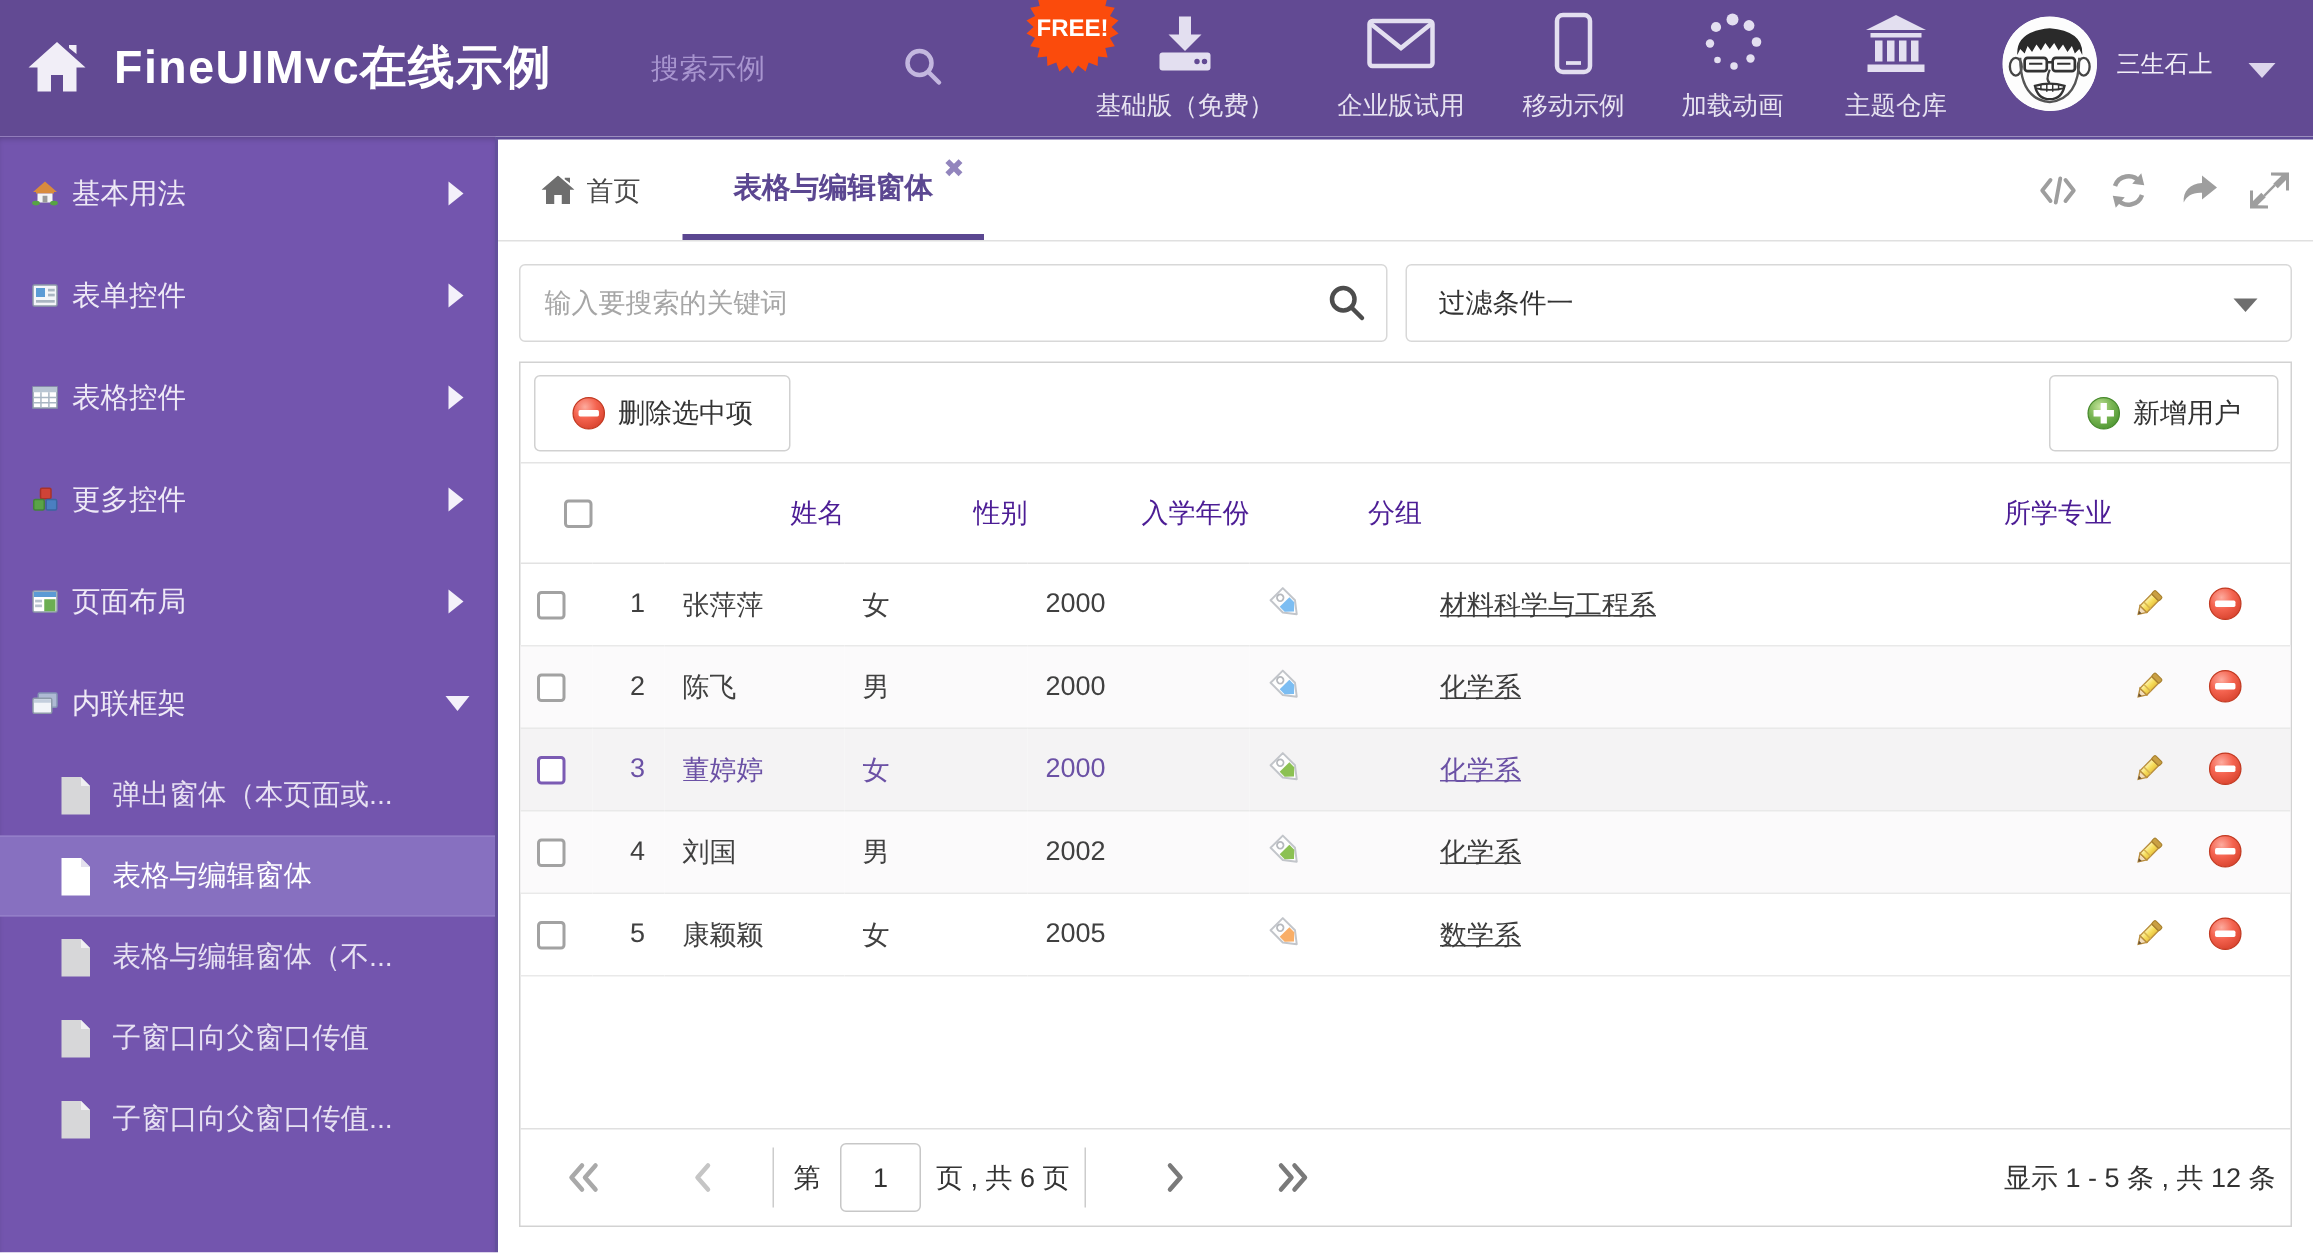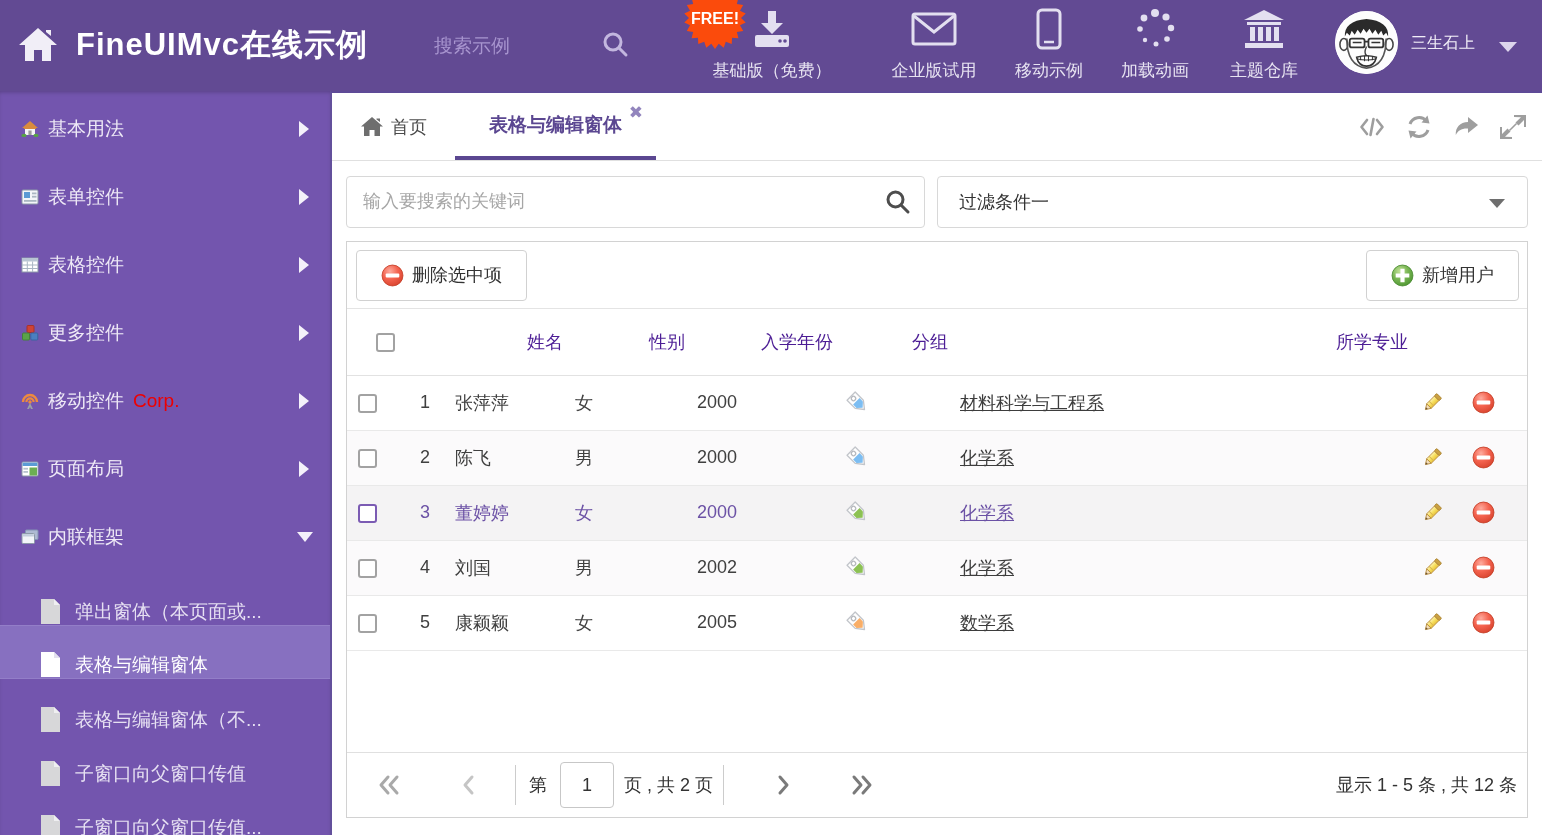--- a/index.html
+++ b/index.html
@@ -26,21 +26,21 @@
   }
   .hdr-search-icon { position:absolute; left:601px; top:30px; width:28px; height:28px; }
   .free-badge { position:absolute; left:684px; top:-13px; width:62px; height:62px; }
   .free-badge text { font-weight:bold; }
   .hdr-nav-item {
     position:absolute; top:8px; height:76px; text-align:center; color:#e7e3f1;
     display:flex; flex-direction:column; align-items:center; justify-content:space-between;
   }
   .hdr-nav-item .nav-ic { height:42px; display:flex; align-items:center; justify-content:center; }
   .hdr-nav-item .nav-lb { font-size:17px; white-space:nowrap; padding-bottom:2px; }
-  .nav-basic   { left:704px; width:136px; }
+  .nav-basic   { left:722px; width:136px; }
   .nav-trial   { left:879px; width:110px; }
   .nav-mobile  { left:1004px; width:90px; }
   .nav-loading { left:1110px; width:90px; }
   .nav-theme   { left:1219px; width:90px; }
   .avatar {
     position:absolute; left:1335px; top:11px; width:63px; height:63px;
     border-radius:50%; background:#fdfdfd; overflow:hidden;
   }
   .user-name { position:absolute; left:1411px; top:33px; font-size:16px; color:#f2eff8; white-space:nowrap; }
   .user-caret {
@@ -64,21 +64,21 @@
     position:absolute; right:21px; width:0; height:0;
     border-top:8px solid transparent; border-bottom:8px solid transparent;
     border-left:10px solid #f4f1fa;
   }
   .side-item .arr-d {
     position:absolute; right:17px; width:0; height:0;
     border-left:8px solid transparent; border-right:8px solid transparent;
     border-top:10px solid #f4f1fa;
   }
   .sub-item {
-    position:relative; height:54px; display:flex; align-items:flex-end;
+    position:relative; height:54px; display:flex; align-items:center;
     color:#e6e0f2; font-size:19px; cursor:pointer;
   }
   .sub-item .f-ic { position:absolute; left:40px; width:21px; height:27px; display:flex; }
   .sub-item .f-lb { margin-left:75px; white-space:nowrap; }
   .sub-item.selected {
     background:#8770c0;
     border-top:1px solid #937ec8; border-bottom:1px solid #937ec8;
     color:#ffffff;
   }
   
@@ -109,21 +109,21 @@
     margin-left:auto; margin-right:16px; display:flex; align-items:center; gap:21px;
   }
   .tab-tools svg { width:26px; height:26px; cursor:pointer; }
   .filter-row {
     margin:15px 14px 0 14px; display:flex; gap:12px; height:52px;
   }
   .search-box { position:relative; width:579px; }
   .search-box input {
     width:100%; height:52px; border:1px solid #d8d8d8; border-radius:4px;
     font-size:18px; padding:0 59px 0 16px; color:#333; outline:none;
-    font-family:Liberation Mono, monospace;
+    font-family:Liberation Sans, sans-serif;
   }
   .search-box input::placeholder { color:#a6a6a6; }
   .search-box .in-ic { position:absolute; right:14px; top:13px; width:26px; height:26px; }
   .dropdown {
     position:relative; flex:1; border:1px solid #d8d8d8; border-radius:4px;
     display:flex; align-items:center; font-size:18px; color:#333;
     padding-left:21px; background:#fff; cursor:pointer;
   }
   .dd-caret {
     position:absolute; right:22px; top:22px; width:0; height:0;
@@ -364,33 +364,20 @@
   </div>
   <div class="side-item">
     <span class="s-ic">
       <svg viewBox="0 0 18 18">
           <rect x="6" y="1.5" width="7" height="7" rx="1" fill="#cf4337" stroke="#a93228"></rect>
           <rect x="1.5" y="9" width="7" height="7" rx="1" fill="#5aa348" stroke="#44823a"></rect>
           <rect x="9.8" y="9" width="7" height="7" rx="1" fill="#4a7fc1" stroke="#3a66a0"></rect>
         </svg>
     </span>
     <span class="s-lb">更多控件</span>
-    <span class="arr-r"></span>
-  </div>
-  <div class="side-item">
-    <span class="s-ic">
-      <svg viewBox="0 0 18 18">
-          <path d="M2 10 A7 7 0 0 1 16 10" fill="none" stroke="#ee8a3e" stroke-width="2.4"></path>
-          <path d="M5.4 10 A3.6 3.6 0 0 1 12.6 10" fill="none" stroke="#ee8a3e" stroke-width="2.2"></path>
-          <circle cx="9" cy="10" r="1.7" fill="#ee8a3e"></circle>
-          <path d="M9 11 L12 17 H10 L9 15 8 17 H6 Z" fill="#9aa0a6"></path>
-        </svg>
-    </span>
-    <span class="s-lb">移动控件</span>
-    <span class="s-corp">Corp.</span>
     <span class="arr-r"></span>
   </div>
   <div class="side-item">
     <span class="s-ic">
       <svg viewBox="0 0 18 18">
           <rect x="1" y="2" width="16" height="14" rx="1" fill="#fff" stroke="#8d9aa9"></rect>
           <rect x="1.6" y="2.6" width="14.8" height="3.4" fill="#5b9bd5"></rect>
           <rect x="8.5" y="7.5" width="7.5" height="8" fill="#6cae53"></rect>
           <rect x="2.4" y="7.8" width="4.6" height="1.8" fill="#b7c2ce"></rect>
           <rect x="2.4" y="11" width="4.6" height="1.8" fill="#b7c2ce"></rect>
@@ -719,21 +706,21 @@
       <svg class="pg-btn pg-first" viewBox="0 0 22 22" fill="none" stroke="#a9a9a9" stroke-width="3" stroke-linecap="round" stroke-linejoin="round">
         <polyline points="10,3 3,11 10,19"></polyline>
           <polyline points="19,3 12,11 19,19"></polyline>
       </svg>
       <svg class="pg-btn pg-prev" viewBox="0 0 22 22" fill="none" stroke="#c5c5c5" stroke-width="3" stroke-linecap="round" stroke-linejoin="round">
         <polyline points="14,3 7,11 14,19"></polyline>
       </svg>
       <span class="pg-sep"></span>
       <span class="pg-lbl-1">第</span>
       <input class="pg-input" value="1" style="">
-      <span class="pg-lbl-2">页 , 共 2 页</span>
+      <span class="pg-lbl-2">页 , 共 6 页</span>
       <span class="pg-sep pg-sep2"></span>
       <svg class="pg-btn pg-next" viewBox="0 0 22 22" fill="none" stroke="#7a7a7a" stroke-width="3" stroke-linecap="round" stroke-linejoin="round">
         <polyline points="8,3 15,11 8,19"></polyline>
       </svg>
       <svg class="pg-btn pg-last" viewBox="0 0 22 22" fill="none" stroke="#7a7a7a" stroke-width="3" stroke-linecap="round" stroke-linejoin="round">
         <polyline points="3,3 10,11 3,19"></polyline>
           <polyline points="12,3 19,11 12,19"></polyline>
       </svg>
       <span class="pg-summary">显示 1 - 5 条 , 共 12 条</span>
     </div>

